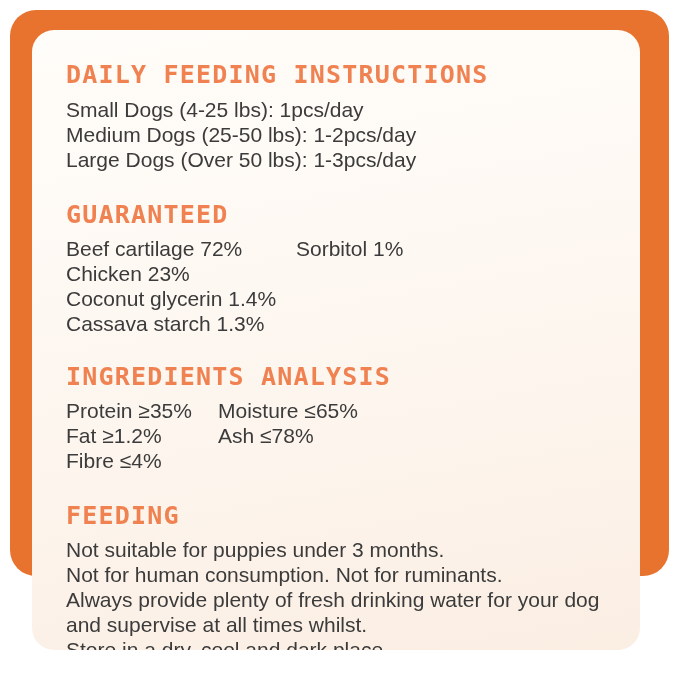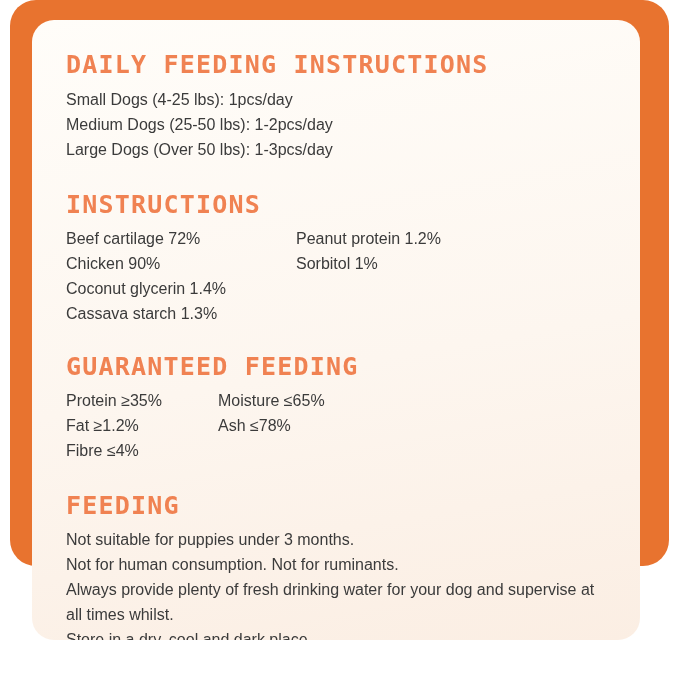--- a/index.html
+++ b/index.html
@@ -9,21 +9,21 @@
   body {
     width: 679px;
     height: 679px;
     background: #ffffff;
     font-family: "Liberation Sans", sans-serif;
     overflow: hidden;
   }
   .label-card {
     position: absolute;
     left: 10px;
-    top: 0;
+    top: 10px;
     width: 659px;
     height: 566px;
     background: #e8732f;
     border-radius: 26px;
     box-sizing: border-box;
   }
   .panel {
     position: absolute;
     left: 22px;
     top: 20px;
@@ -42,21 +42,21 @@
     color: #f08252;
     font-family: "DejaVu Sans Mono", monospace;
     font-weight: bold;
     font-size: 25px;
     letter-spacing: 1.2px;
     margin: 0 0 6px 0;
     line-height: 1.2;
   }
   .line {
     color: #3b3b3b;
-    font-size: 16px;
+    font-size: 21px;
     line-height: 25px;
     white-space: nowrap;
   }
   .cols {
     display: flex;
   }
   .col {
     display: flex;
     flex-direction: column;
   }
@@ -76,37 +76,36 @@
   <div class="panel">
 
     <div class="section" id="feeding-section">
       <h2 class="section-title">DAILY FEEDING INSTRUCTIONS</h2>
       <div class="line">Small Dogs (4-25 lbs): 1pcs/day</div>
       <div class="line">Medium Dogs (25-50 lbs): 1-2pcs/day</div>
       <div class="line">Large Dogs (Over 50 lbs): 1-3pcs/day</div>
     </div>
 
     <div class="section" id="ingredients-section">
-      <h2 class="section-title">INSTRUCTIONS</h2>
+      <h2 class="section-title">GUARANTEED</h2>
       <div class="cols">
         <div class="col col-left">
           <div class="line">Beef cartilage 72%</div>
-          <div class="line">Chicken 90%</div>
+          <div class="line">Chicken 23%</div>
           <div class="line">Coconut glycerin 1.4%</div>
           <div class="line">Cassava starch 1.3%</div>
         </div>
         <div class="col col-right">
-          <div class="line">Peanut protein 1.2%</div>
           <div class="line">Sorbitol 1%</div>
         </div>
       </div>
     </div>
 
     <div class="section" id="analysis-section">
-      <h2 class="section-title">GUARANTEED FEEDING</h2>
+      <h2 class="section-title">INGREDIENTS ANALYSIS</h2>
       <div class="cols">
         <div class="col col-left">
           <div class="line">Protein ≥35%</div>
           <div class="line">Fat ≥1.2%</div>
           <div class="line">Fibre ≤4%</div>
         </div>
         <div class="col col-right">
           <div class="line">Moisture ≤65%</div>
           <div class="line">Ash ≤78%</div>
         </div>

